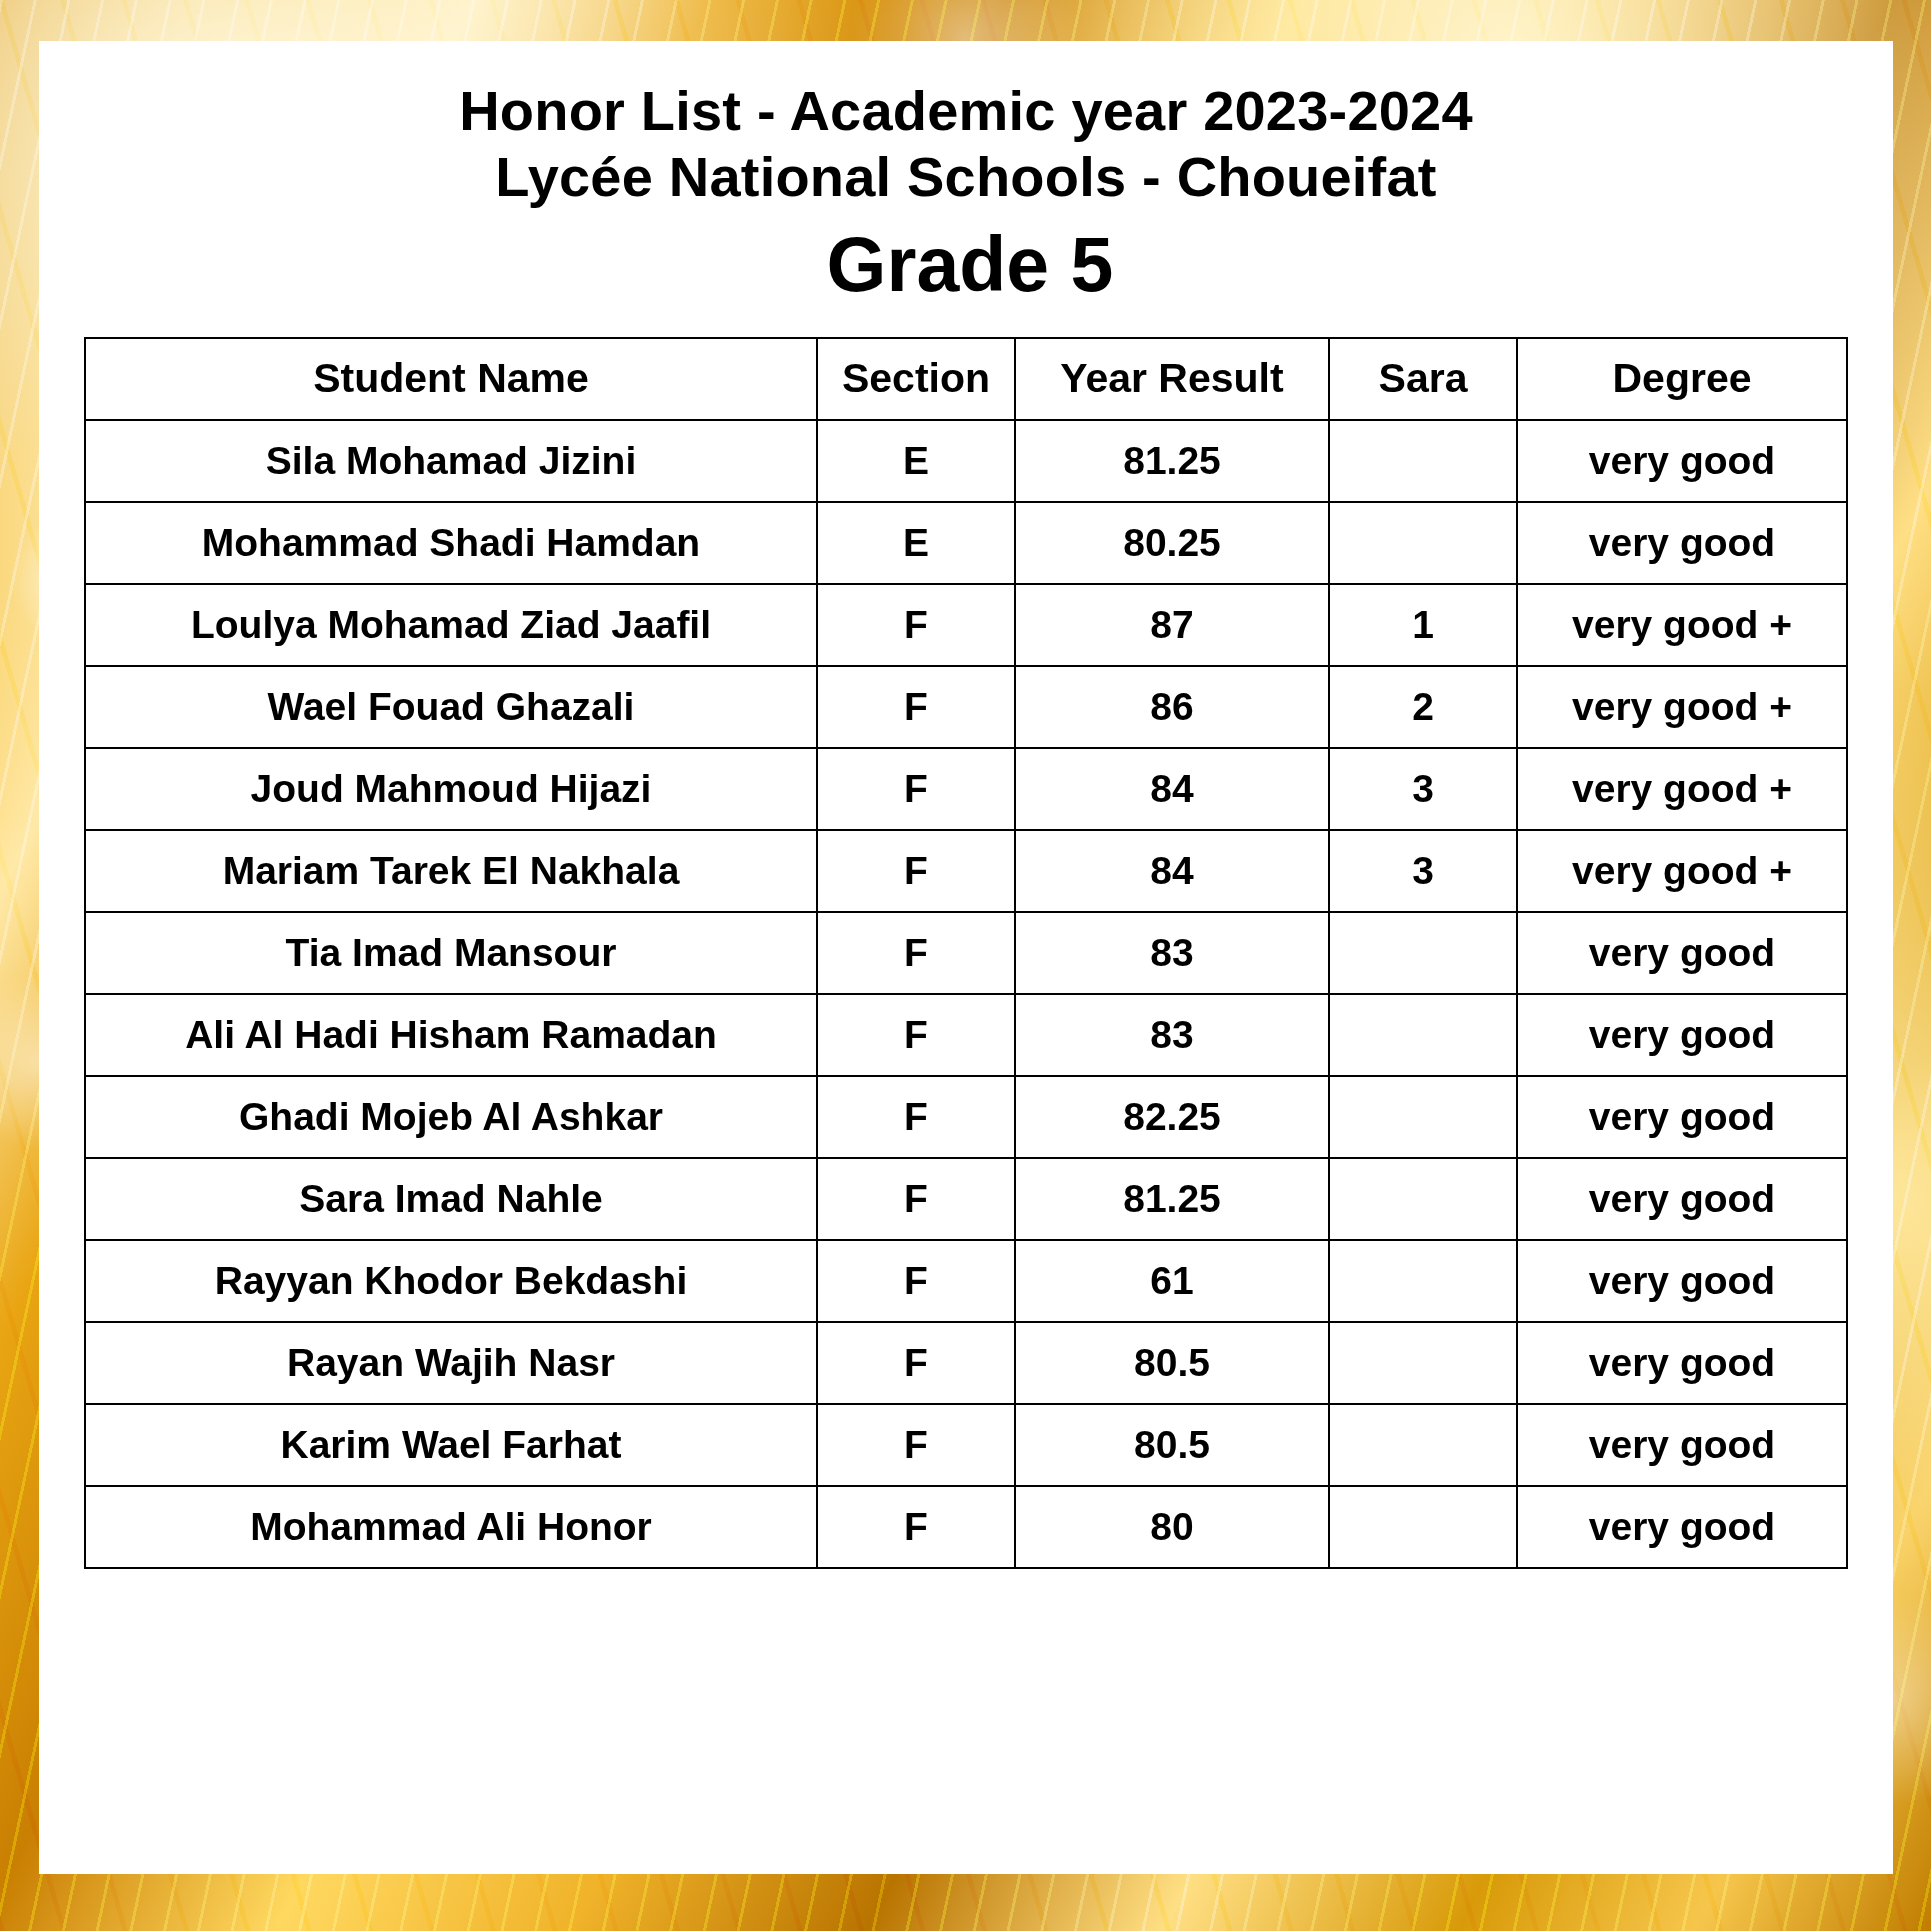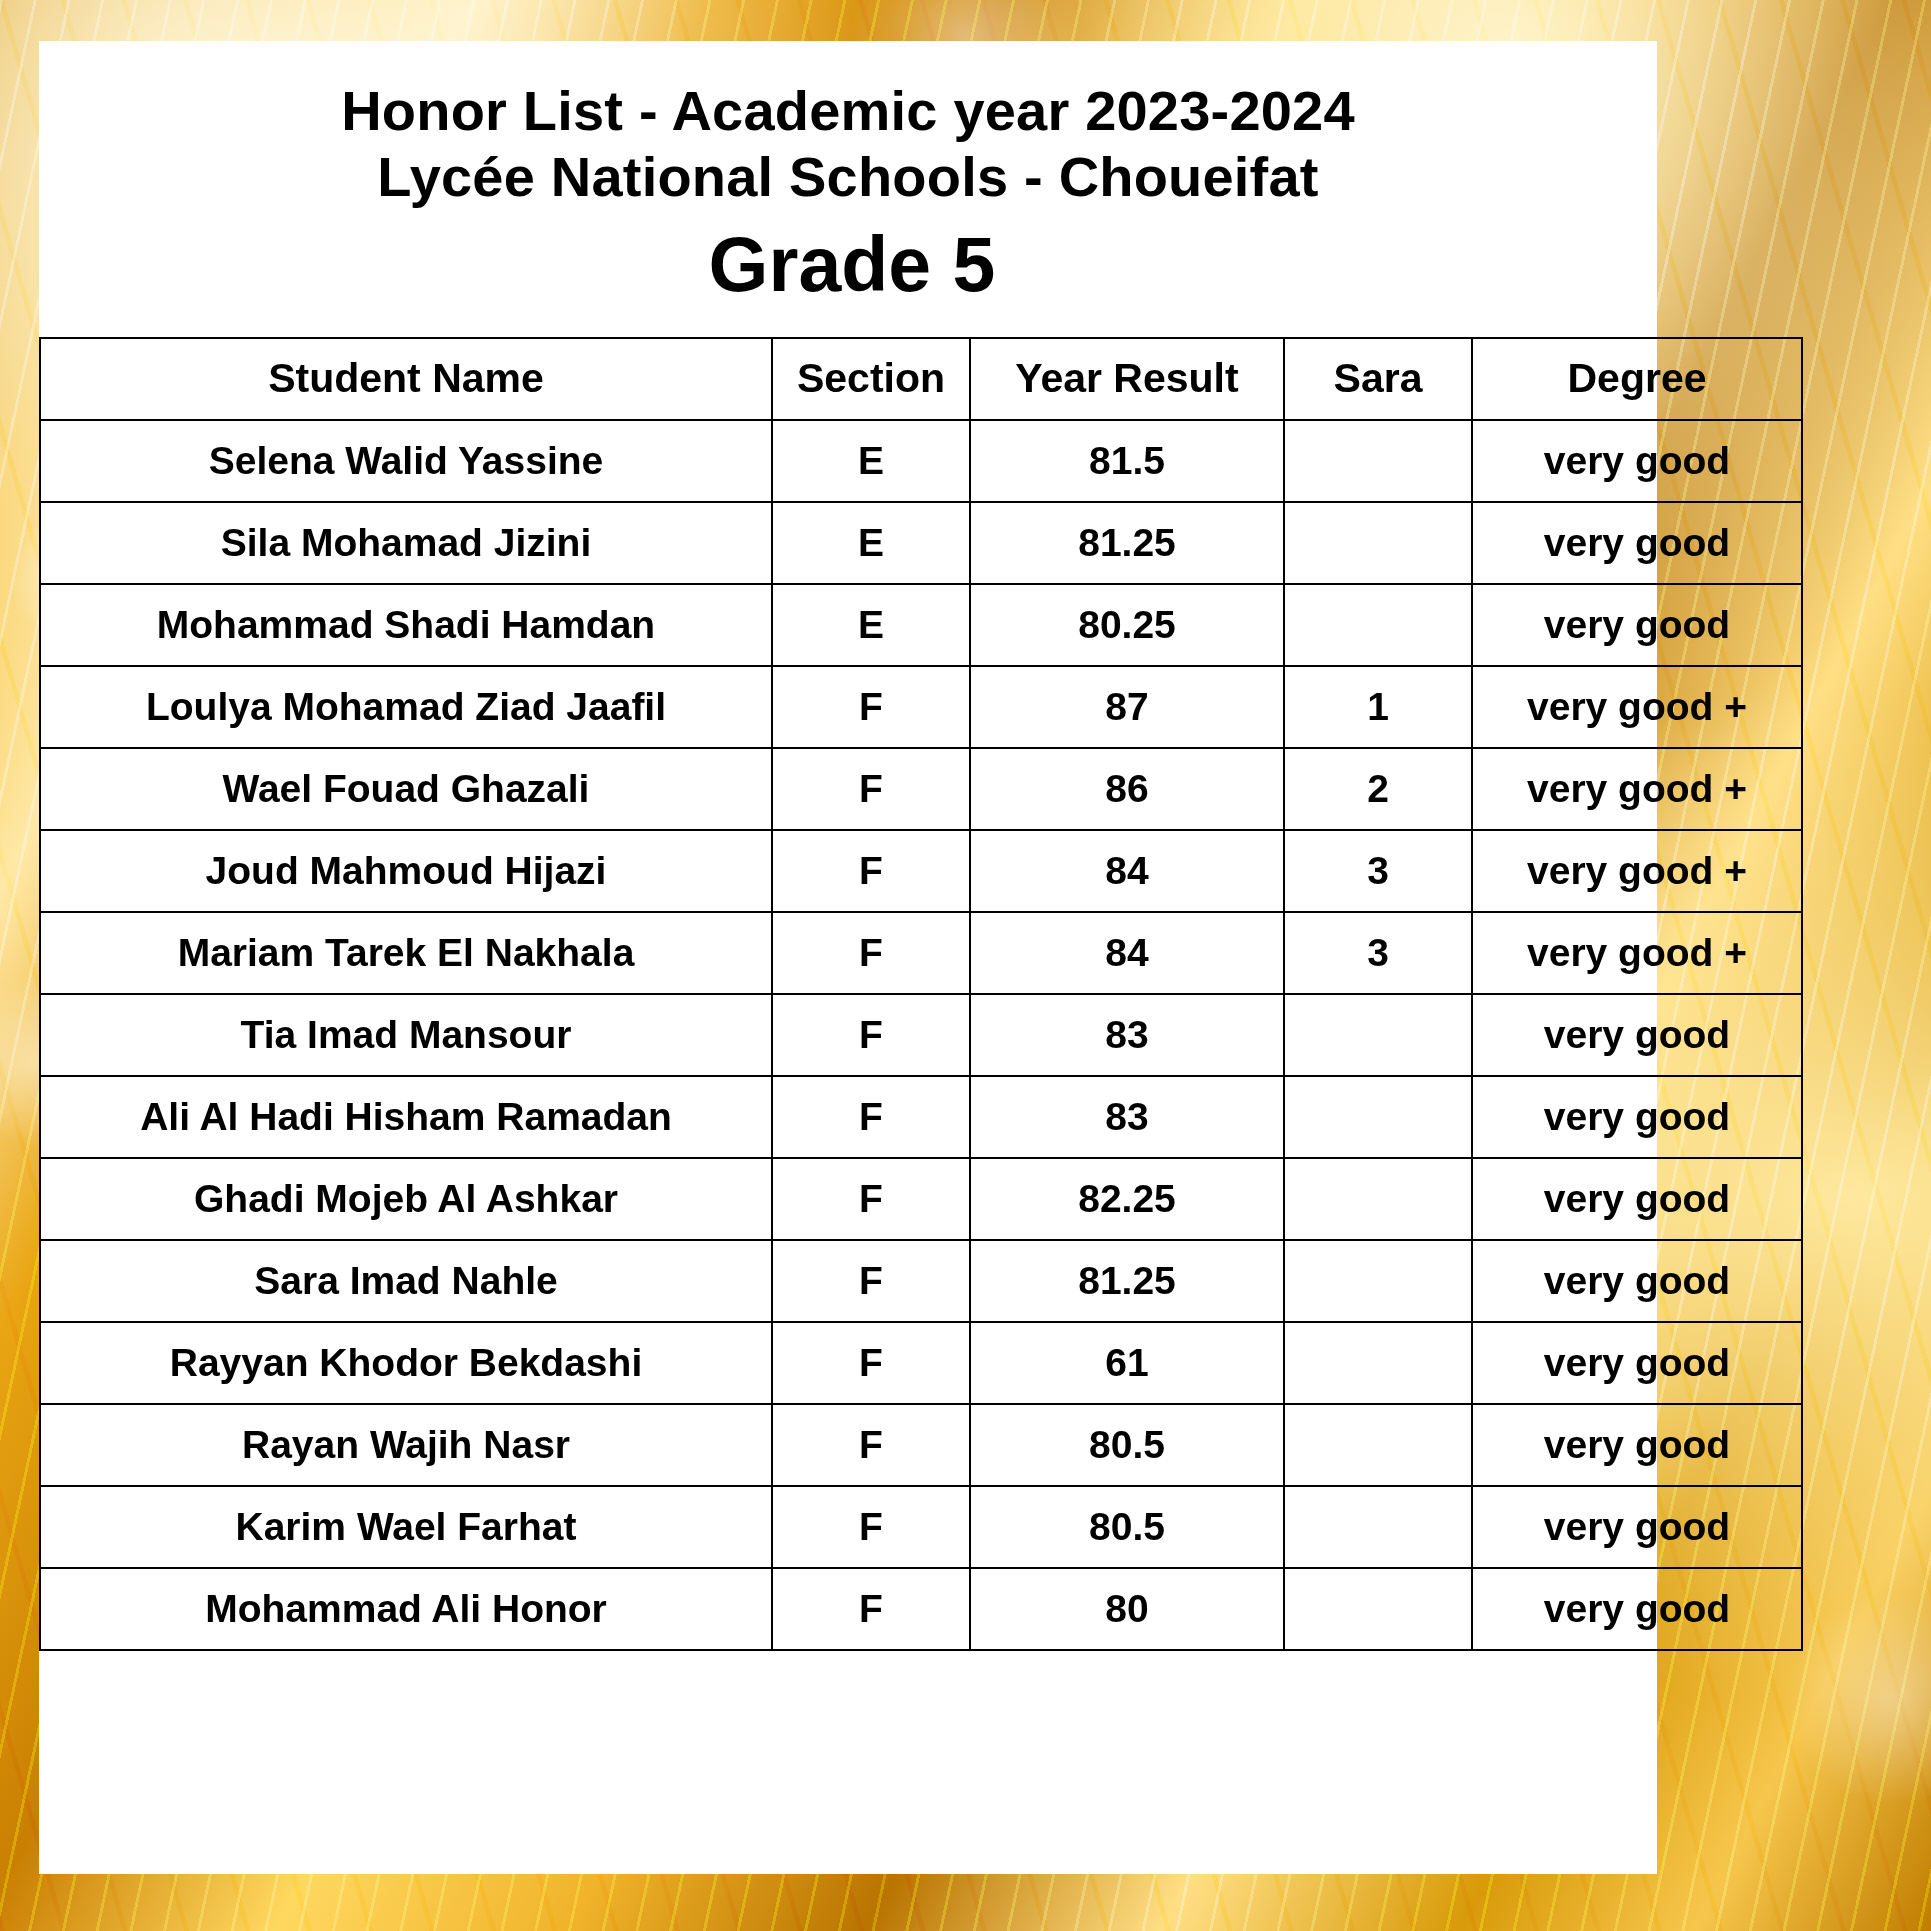--- a/index.html
+++ b/index.html
@@ -51,21 +51,21 @@
       radial-gradient(circle at 50% 2%, rgba(255,255,255,0.45) 0 1.9px, rgba(255,255,255,0) 116px),
       radial-gradient(circle at 98% 88%, rgba(255,255,255,0.40) 0 1.9px, rgba(255,255,255,0) 106px);
     pointer-events: none;
   }
 
   
   .card {
     position: absolute;
     left: 39px;
     top: 41px;
-    width: 1618px;
+    width: 1854px;
     height: 1833px;
     background: #ffffff;
     box-sizing: border-box;
     padding: 0;
     z-index: 3;
   }
 
   .titles {
     text-align: center;
     padding-top: 37px;
@@ -137,27 +137,20 @@
         <tr>
           <th>Student Name</th>
           <th>Section</th>
           <th>Year Result</th>
           <th>Sara</th>
           <th>Degree</th>
         </tr>
       </thead>
       <tbody>
           <tr>
-            <td>Selena  Walid Yassine</td>
-            <td>E</td>
-            <td>81.5</td>
-            <td></td>
-            <td>very  good</td>
-          </tr>
-          <tr>
             <td>Sila Mohamad Jizini</td>
             <td>E</td>
             <td>81.25</td>
             <td></td>
             <td>very  good</td>
           </tr>
           <tr>
             <td>Mohammad  Shadi Hamdan</td>
             <td>E</td>
             <td>80.25</td>

